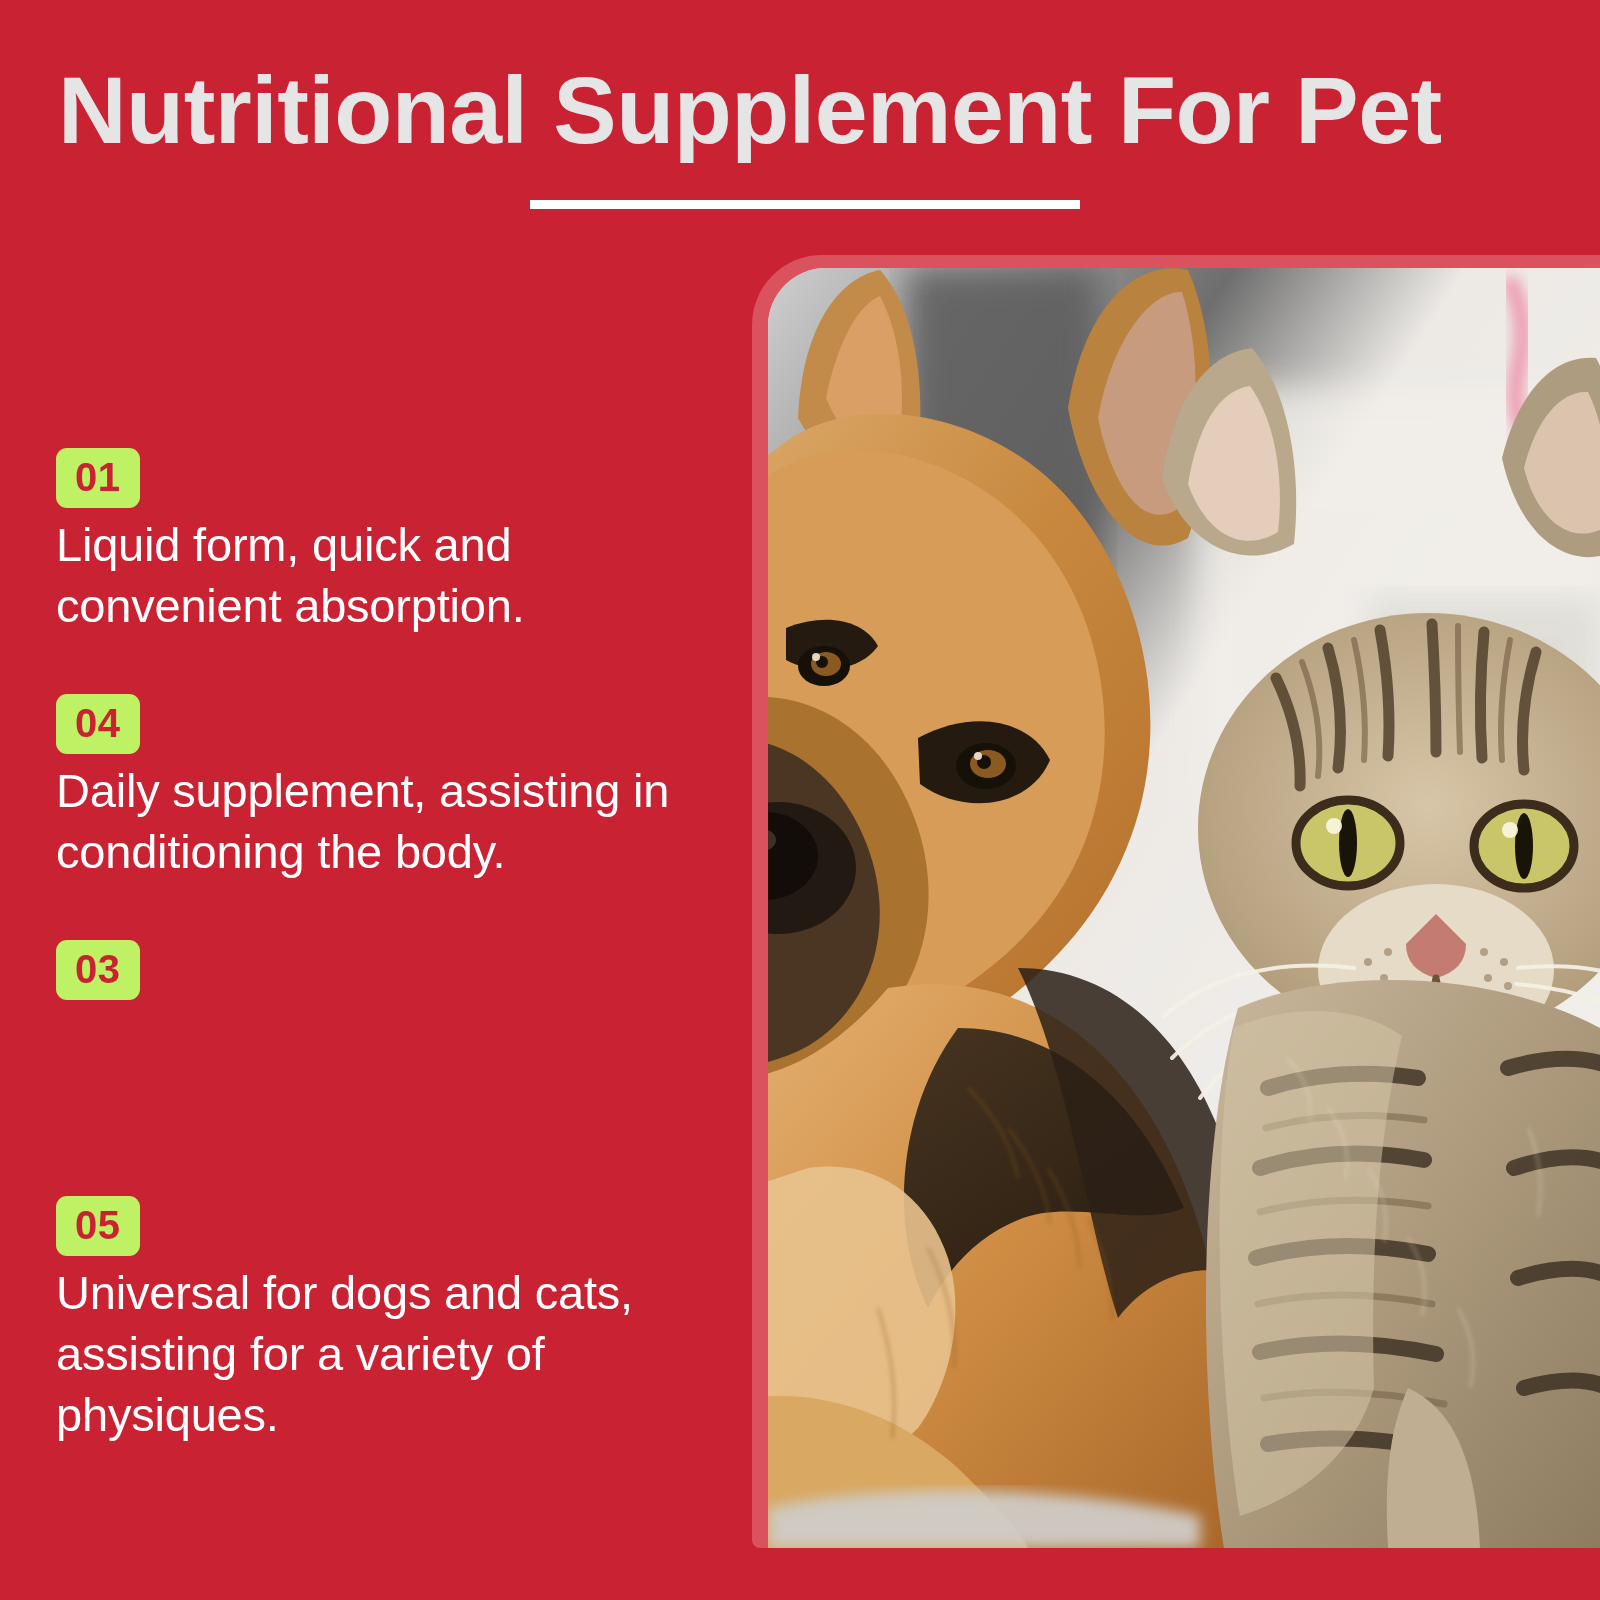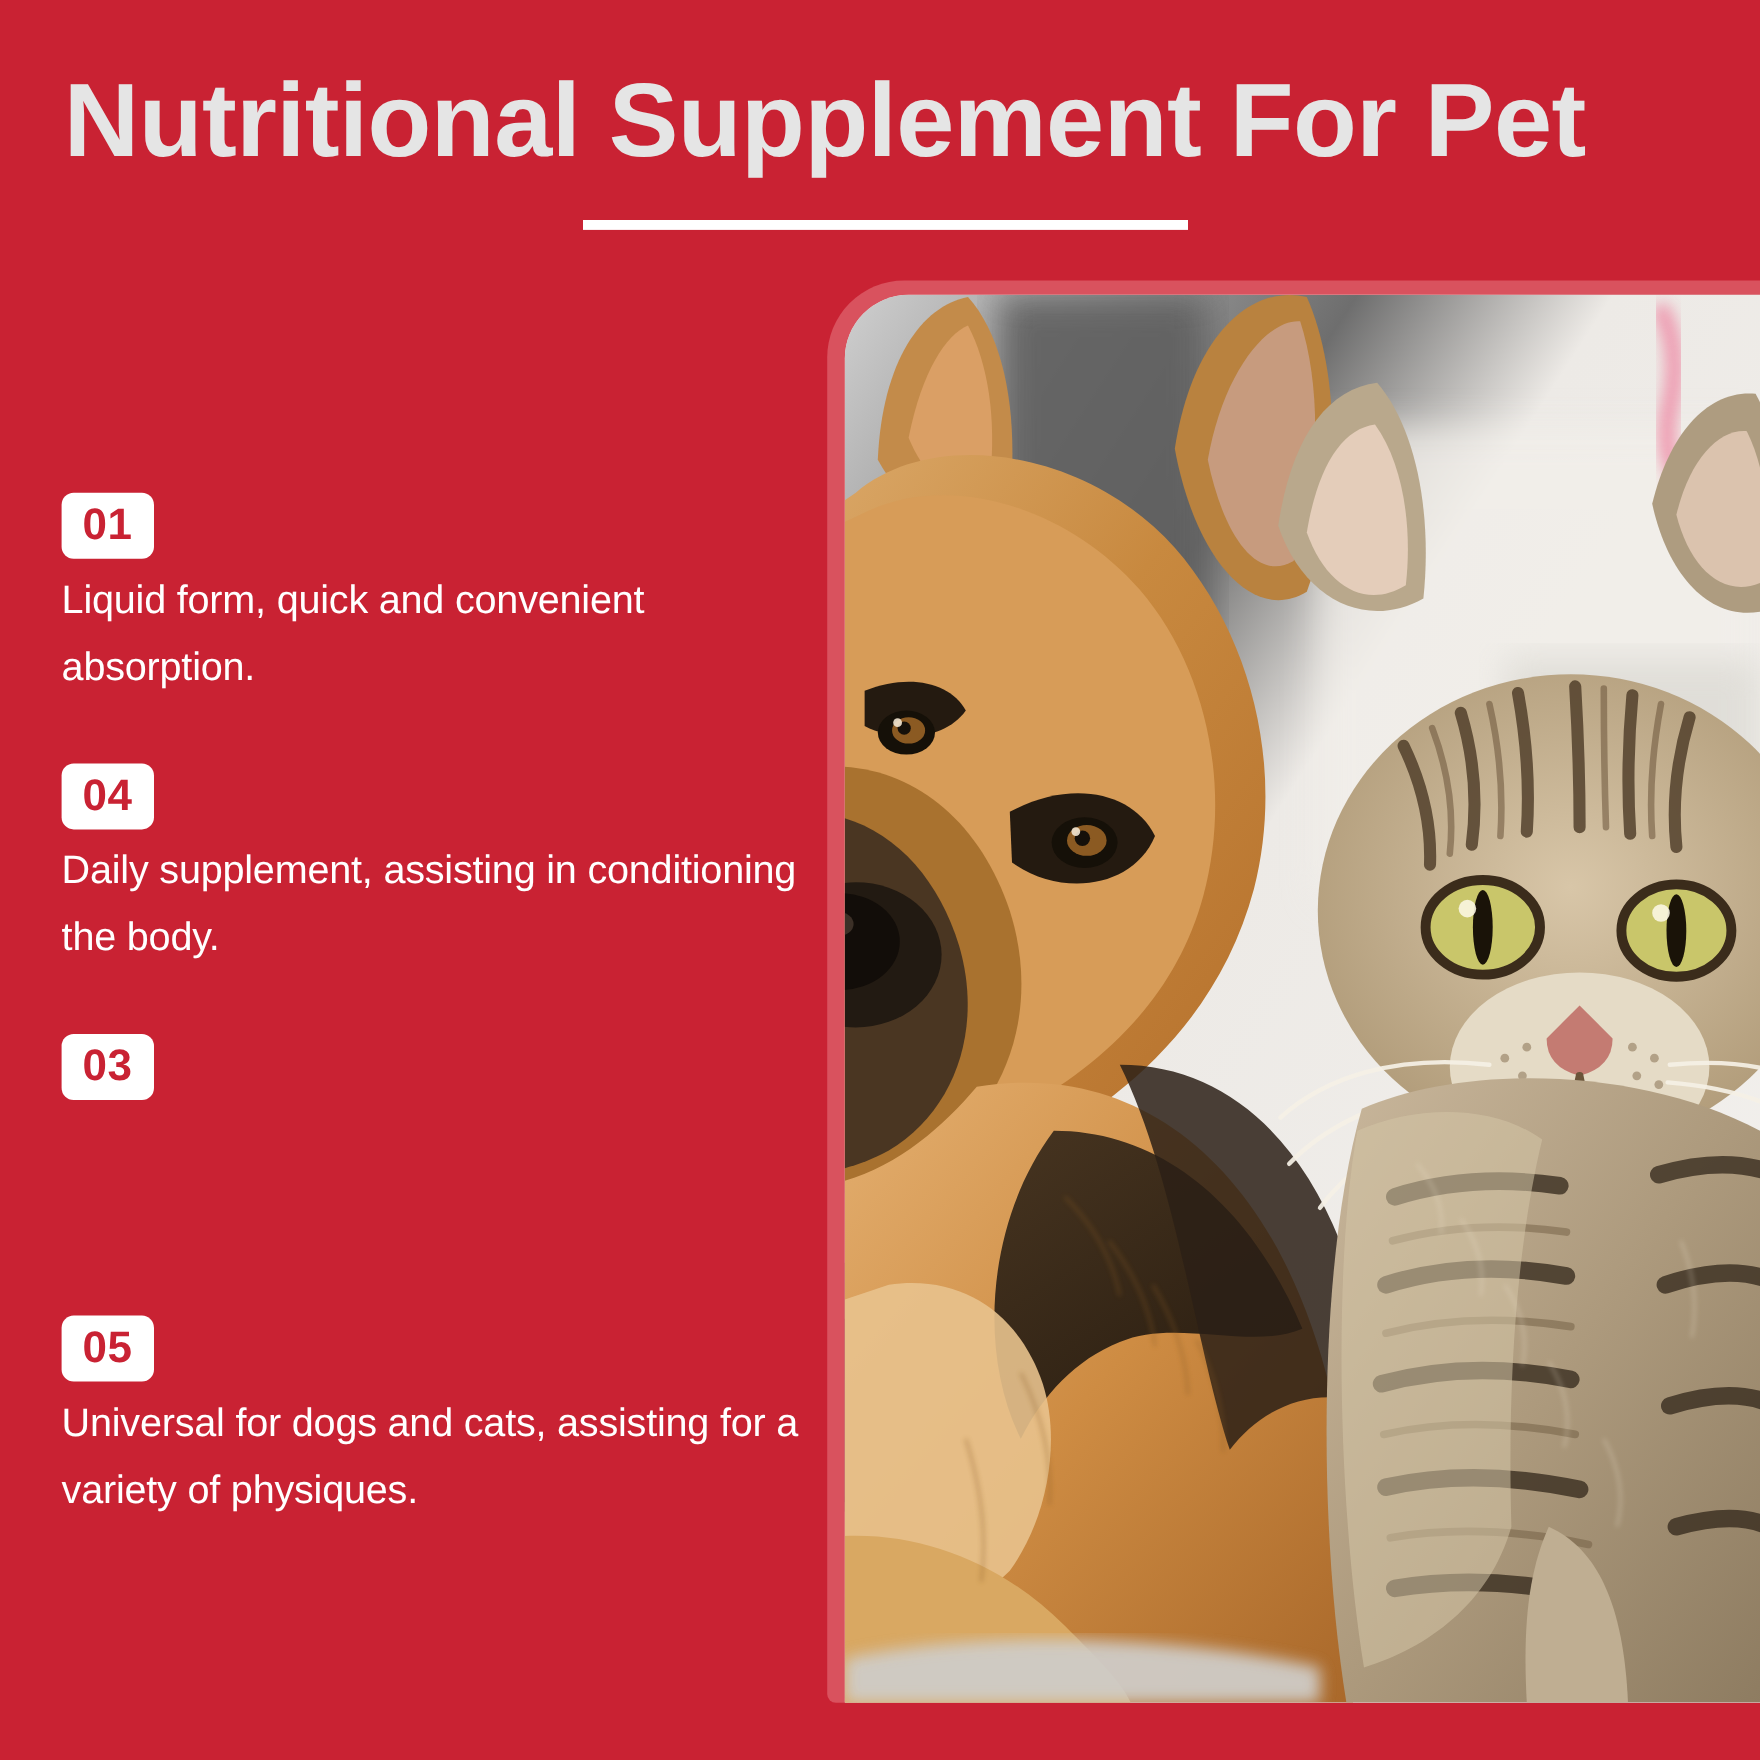--- a/index.html
+++ b/index.html
@@ -37,33 +37,33 @@
     width:730px;
   }
   .feature-item{ position:absolute; left:56px; width:680px; }
   .feature-item.i0{ top:18px; }
   .feature-item.i1{ top:264px; }
   .feature-item.i2{ top:510px;text-decoration:underline; }
   .feature-item.i3{ top:766px; }
 
   .badge{
     display:inline-block;
-    background:#ffffff;
+    background:#bef264;
     color:#C92233;
     font-size:40px;
     font-weight:700;
     line-height:1;
     padding:9px 19px 11px 19px;
     border-radius:11px;
     letter-spacing:0.5px;
   }
   .feature-text{
     margin-top:6px;
     color:#FFFFFF;
-    font-size:36px;
+    font-size:47px;
     line-height:61px;
     font-weight:400;
     letter-spacing:-0.2px;
   }
   .feature-item.i1 .feature-text,
   .feature-item.i3 .feature-text{ width:700px; }
 
   
   .photo-frame{
     position:absolute;

